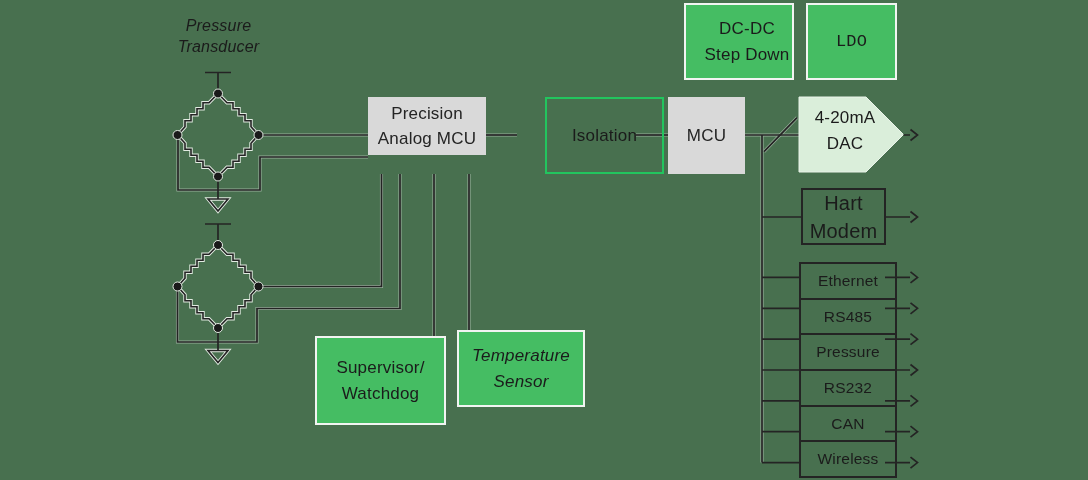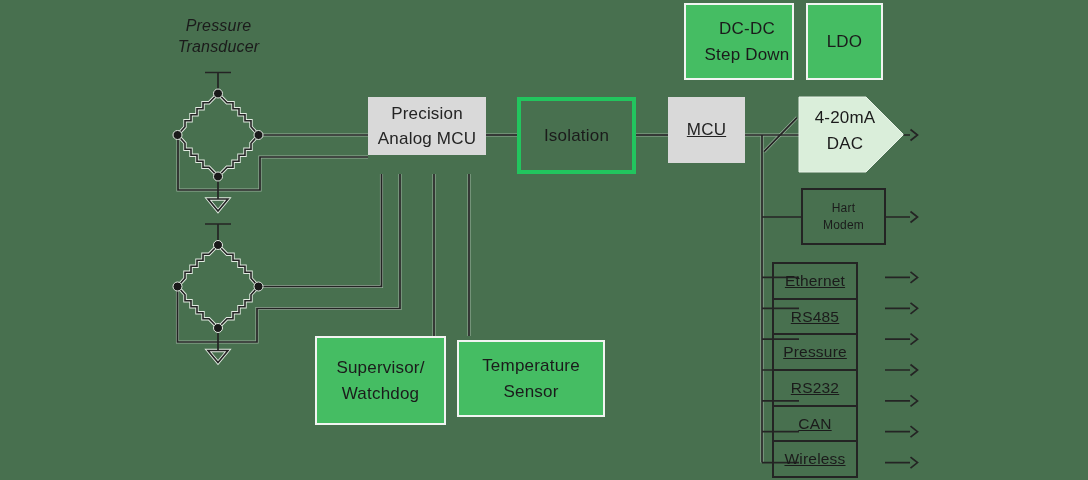--- a/index.html
+++ b/index.html
@@ -10,26 +10,26 @@
     color:#1b1b1b;
   }
   .canvas svg{position:absolute;left:0;top:0;}
   .lbl{
     position:absolute;display:flex;align-items:center;justify-content:center;
     text-align:center;white-space:pre-line;box-sizing:border-box;
     line-height:1.5;font-size:17px;color:#1b1b1b;letter-spacing:.2px;
   }
   .box-green{background:#45bd63;border:2px solid #f2f4f2;}
   .box-gray{background:#d9d9d9;border:none;color:#242424;}
-  .box-iso{background:transparent;border:4px solid #22c55e;}
+  .box-iso{background:transparent;border:2px solid #22c55e;margin-left:28px;}
   .box-dark{background:transparent;border:2px solid #242424;}
   .free{background:transparent;border:none;line-height:1.3;font-size:16px;}
   .stack{
-    position:absolute;left:772px;top:262px;width:86px;height:216px;
-    display:flex;flex-direction:column;box-sizing:border-box;text-decoration:underline;
+    position:absolute;left:799px;top:262px;width:98px;height:216px;
+    display:flex;flex-direction:column;box-sizing:border-box;
   }
   .stack .cell{
     flex:1;display:flex;align-items:center;justify-content:center;
     border:2px solid #242424;margin-top:-2px;box-sizing:border-box;
     font-size:15.5px;letter-spacing:.2px;
   }
   .stack .cell:first-child{margin-top:0;}
   
   .halo{stroke:#e2ebe2;stroke-width:3.4;fill:none;}
   .ink{stroke:#242424;stroke-width:1.6;fill:none;}
@@ -119,39 +119,39 @@
     <use href="#bridge" transform="translate(218,135)"></use>
     <use href="#bridge" transform="translate(218,286.5)"></use>
   </svg>
 
   <div class="lbl free" style="left:146px;top:14px;width:145px;height:46px;font-style:italic;">Pressure
 Transducer</div>
 
   <div class="lbl box-green" style="left:684px;top:3px;width:110px;height:77px;padding-left:16px;">DC-DC
 Step Down</div>
 
-  <div class="lbl box-green" style="left:806px;top:3px;width:77px;height:77px;">LDO</div>
+  <div class="lbl box-green" style="left:806px;top:3px;width:91px;height:77px;font-family:Liberation Mono, monospace;">LDO</div>
 
   <div class="lbl box-gray" style="left:368px;top:97px;width:118px;height:58px;">Precision
 Analog MCU</div>
 
   <div class="lbl box-iso" style="left:517px;top:97px;width:119px;height:77px;">Isolation</div>
 
-  <div class="lbl box-gray" style="left:668px;top:97px;width:77px;height:66px;text-decoration:underline;">MCU</div>
+  <div class="lbl box-gray" style="left:668px;top:97px;width:77px;height:77px;">MCU</div>
 
   <div class="lbl free" style="left:801px;top:94px;width:88px;height:73px;font-size:17px;line-height:1.5;">4-20mA
 DAC</div>
 
-  <div class="lbl box-dark" style="left:801px;top:188px;width:85px;height:57px;line-height:1.4;font-size:12px;">Hart
+  <div class="lbl box-dark" style="left:801px;top:188px;width:85px;height:57px;line-height:1.4;font-size:20px;">Hart
 Modem</div>
 
   <div class="lbl box-green" style="left:315px;top:336px;width:131px;height:89px;">Supervisor/
 Watchdog</div>
 
-  <div class="lbl box-green" style="left:457px;top:340px;width:148px;height:77px;">Temperature
+  <div class="lbl box-green" style="left:457px;top:330px;width:128px;height:77px;font-style:italic;">Temperature
 Sensor</div>
 
   <div class="stack">
     <div class="cell">Ethernet</div>
     <div class="cell">RS485</div>
     <div class="cell">Pressure</div>
     <div class="cell">RS232</div>
     <div class="cell">CAN</div>
     <div class="cell">Wireless</div>
   </div>

